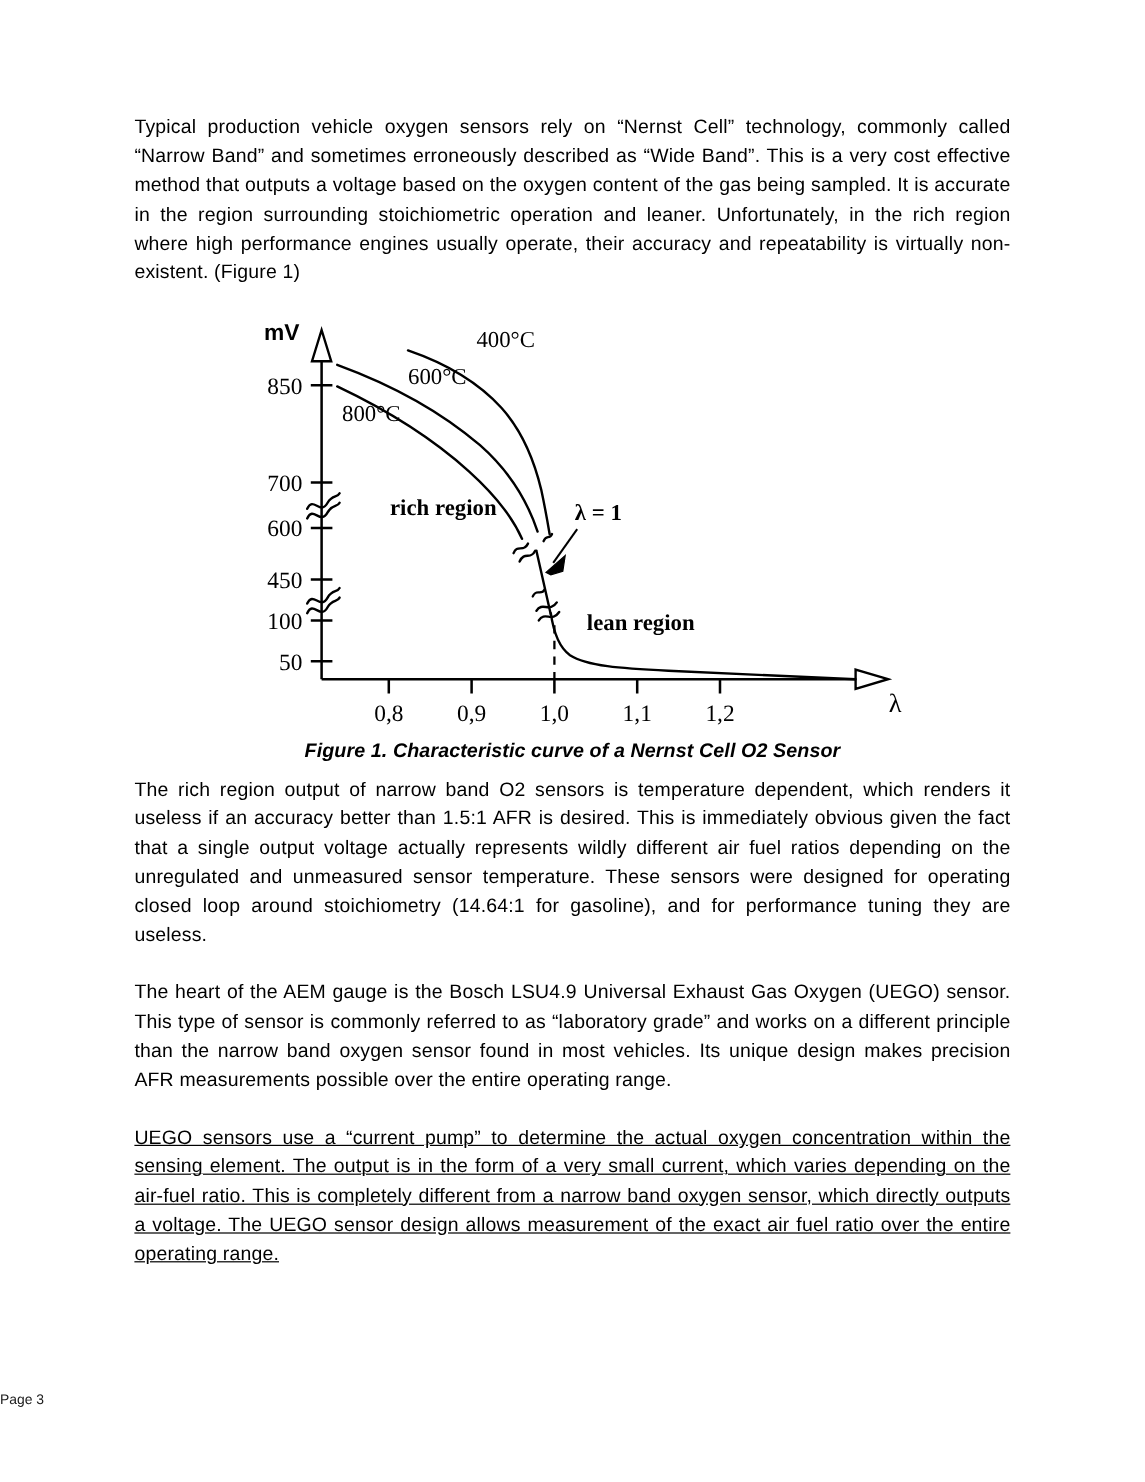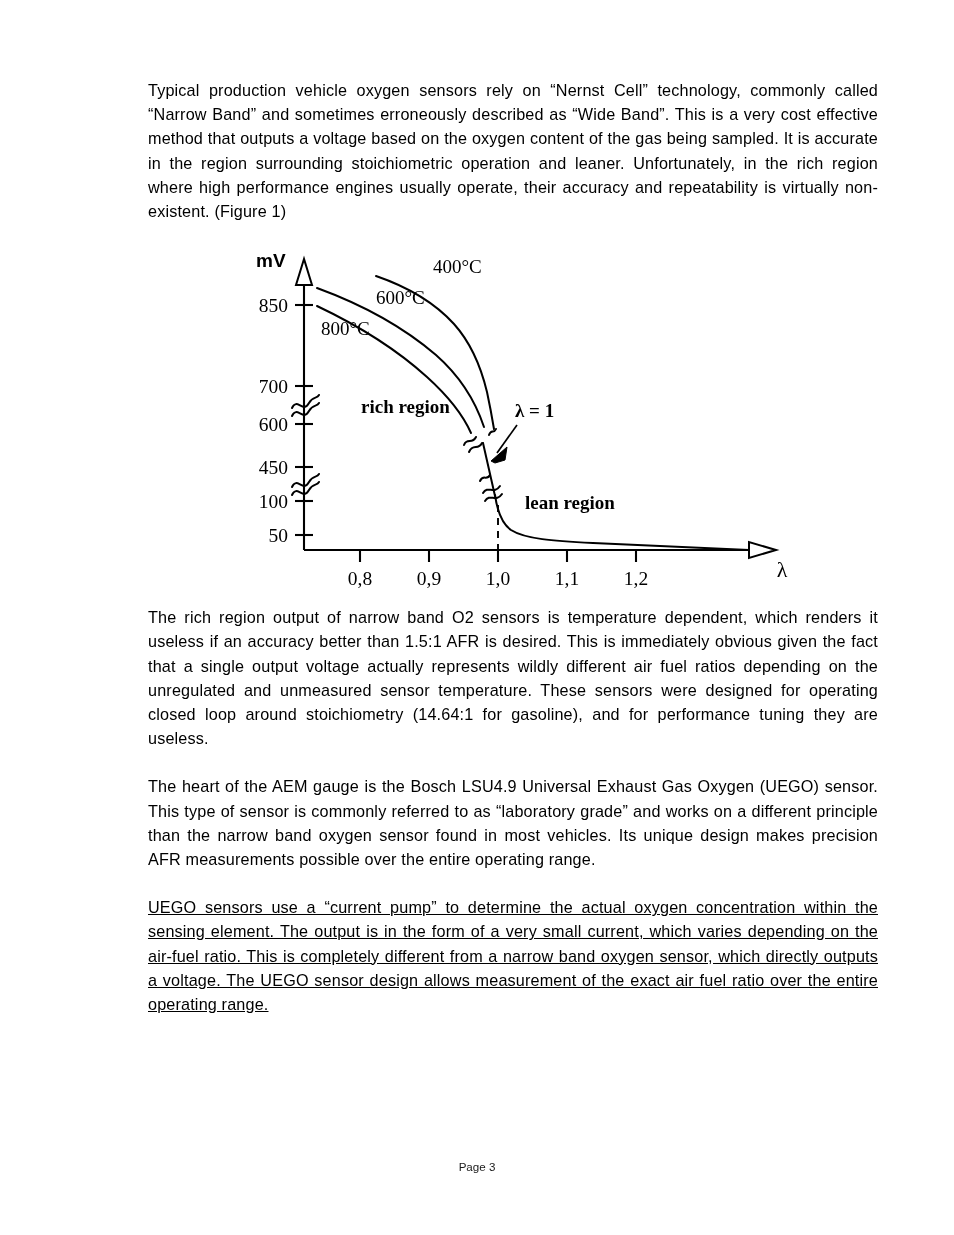--- a/index.html
+++ b/index.html
@@ -19,23 +19,22 @@
   .page {
     position: absolute;
     top: 0; left: 0;
     width: 954px;
     height: 1235px;
     background: #ffffff;
   }
   .content {
     position: absolute;
     left: 112px;
-    top: 78px;
+    top: 94px;
     width: 730px;
-    margin-left: 36px;
   }
   p.body-par {
     font-family: "Liberation Sans", sans-serif;
     font-size: 16.2px;
     line-height: 24.2px;
     text-align: justify;
     margin: 0 0 24px 0;
     letter-spacing: 0.01em;
     -webkit-hyphens: none;
     hyphens: none;
@@ -61,21 +60,21 @@
     font-style: italic;
     text-align: center;
     margin-top: 6px;
     letter-spacing: 0.005em;
   }
   .footer {
     position: absolute;
     left: 0;
     top: 1160px;
     width: 954px;
-    text-align: center;
+    text-align: left;
     font-family: "Liberation Sans", sans-serif;
     font-size: 11.6px;
     color: #1a1a1a;
   }
   svg { display: block; }
   .axis-line { stroke: #000; stroke-width: 2.1; fill: none; }
   .tick { stroke: #000; stroke-width: 2.1; }
   .curve { stroke: #000; stroke-width: 2.0; fill: none; stroke-linecap: round; }
   .squiggle { stroke: #000; stroke-width: 2.0; fill: none; stroke-linecap: round; }
   .dashline { stroke: #000; stroke-width: 1.9; stroke-dasharray: 7 6; fill: none; }
@@ -205,20 +204,21 @@
 
           <text class="serif-bold" x="292" y="262">lean region</text>
 
           <text class="serif-bold" x="282" y="170">λ = 1</text>
           <line class="leader" x1="284" y1="178" x2="264" y2="206"></line>
           <polygon points="258,214 274,200 272,213 262,216" fill="#000" stroke="#000" stroke-width="1"></polygon>
 
         </svg>
       </div>
 
+      <div class="figure-caption">Figure 1. Characteristic curve of a Nernst Cell O2 Sensor</div>
     </div>
 
     <p class="body-par">The rich region output of narrow band O2 sensors is temperature dependent, which renders it useless if an accuracy better than 1.5:1 AFR is desired. This is immediately obvious given the fact that a single output voltage actually represents wildly different air fuel ratios depending on the unregulated and unmeasured sensor temperature. These sensors were designed for operating closed loop around stoichiometry (14.64:1 for gasoline), and for performance tuning they are useless.</p>
 
     <p class="body-par">The heart of the AEM gauge is the Bosch LSU4.9 Universal Exhaust Gas Oxygen (UEGO) sensor. This type of sensor is commonly referred to as “laboratory grade” and works on a different principle than the narrow band oxygen sensor found in most vehicles. Its unique design makes precision AFR measurements possible over the entire operating range.</p>
 
     <p class="body-par">UEGO sensors use a “current pump” to determine the actual oxygen concentration within the sensing element. The output is in the form of a very small current, which varies depending on the air-fuel ratio. This is completely different from a narrow band oxygen sensor, which directly outputs a voltage. The UEGO sensor design allows measurement of the exact air fuel ratio over the entire operating range.</p>
 
   </div>
 

